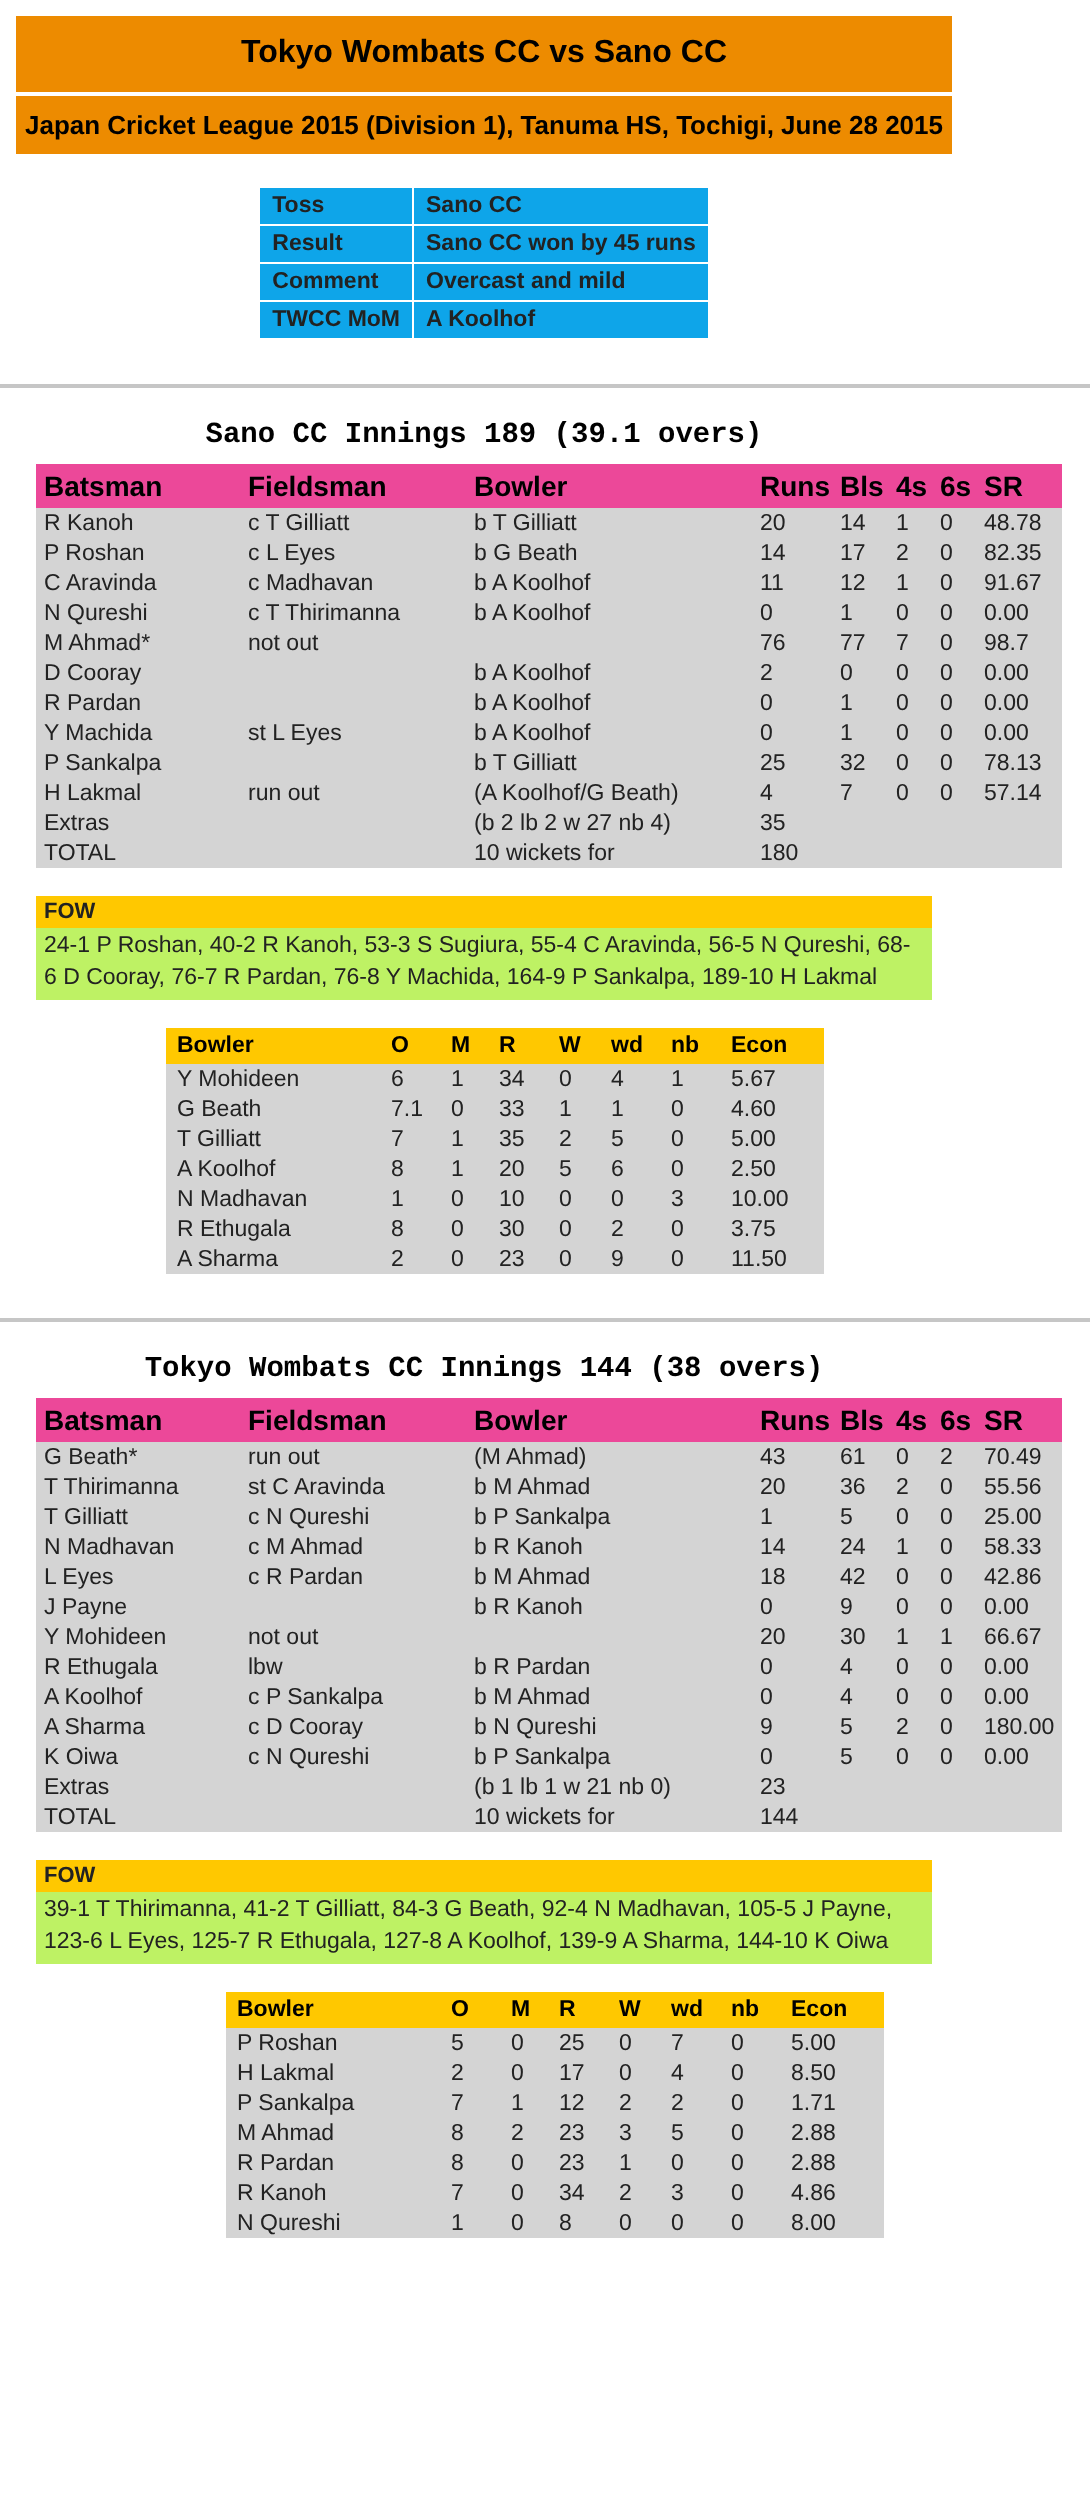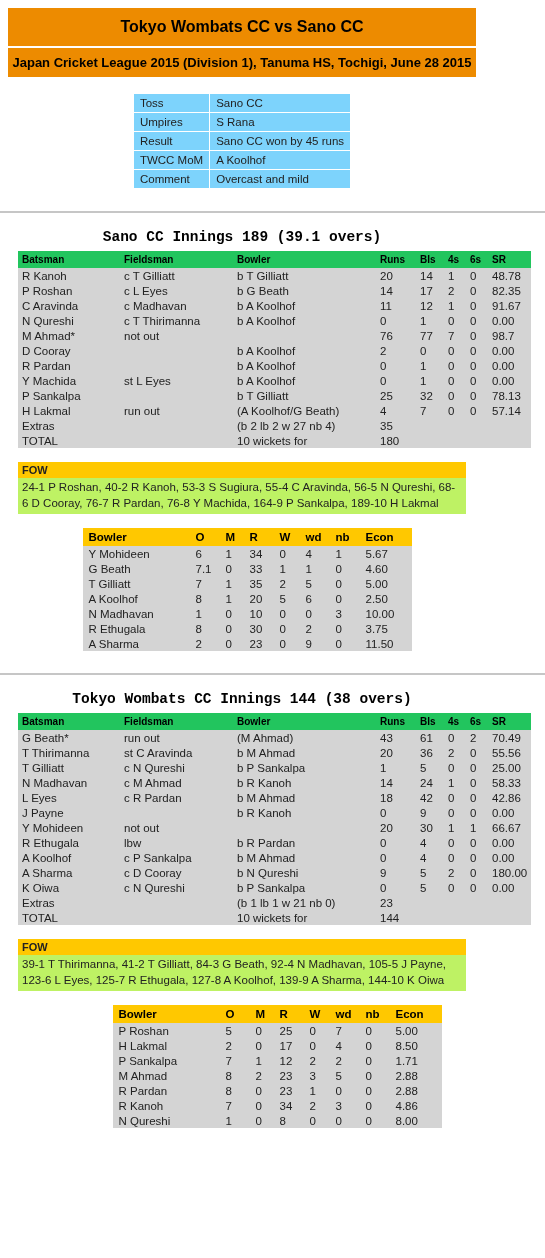--- a/index.html
+++ b/index.html
@@ -42,25 +42,26 @@
     margin-top: 16px;
     display: flex;
     justify-content: center;
   }
   table.info {
     border-collapse: separate;
     border-spacing: 1px;
     width: 216px;
   }
   table.info td {
-    background: #7dd3fc;
+    background: #0ea5e9;
     padding: 3px 6px 3px 6px;
     font-size: 11.5px;
     vertical-align: middle;
     white-space: nowrap;
+    font-weight: bold;
   }
   table.info td.k { width: 62px; }
 
   
   .rule {
     height: 2px;
     background: #c6c6c6;
     margin: 22px 0 0 0;
     width: 545px;
   }
@@ -77,25 +78,25 @@
 
   
   .bat-wrap { padding: 0 18px; }
   table.bat {
     width: 509px;
     border-collapse: collapse;
     background: #d4d4d4;
     table-layout: fixed;
   }
   table.bat th {
-    background: #22c55e;
+    background: #ec4899;
     color: #000000;
     font-weight: bold;
     text-align: left;
-    font-size: 10px;
+    font-size: 14px;
     padding: 3px 0 3px 0;
   }
   table.bat td {
     font-size: 11.5px;
     padding: 1.5px 0 1.5px 0;
     color: #222222;
     white-space: nowrap;
     overflow: hidden;
   }
   .c-bat  { width: 102px; padding-left: 4px !important; }
@@ -170,34 +171,30 @@
   <div class="banner banner-sub">Japan Cricket League 2015 (Division 1), Tanuma HS, Tochigi, June 28 2015</div>
 
   <div class="info-wrap">
     <table class="info">
       <tbody>
           <tr>
             <td class="k">Toss</td>
             <td>Sano CC</td>
           </tr>
           <tr>
-            <td class="k">Umpires</td>
-            <td>S Rana</td>
-          </tr>
-          <tr>
             <td class="k">Result</td>
             <td>Sano CC won by 45 runs</td>
           </tr>
           <tr>
+            <td class="k">Comment</td>
+            <td>Overcast and mild</td>
+          </tr>
+          <tr>
             <td class="k">TWCC MoM</td>
             <td>A Koolhof</td>
-          </tr>
-          <tr>
-            <td class="k">Comment</td>
-            <td>Overcast and mild</td>
           </tr>
         </tbody>
     </table>
   </div>
 
   <div class="rule"></div>
 
   <div>
     <div class="innings-title">Sano CC Innings 189 (39.1 overs)</div>
     <div class="bat-wrap">

